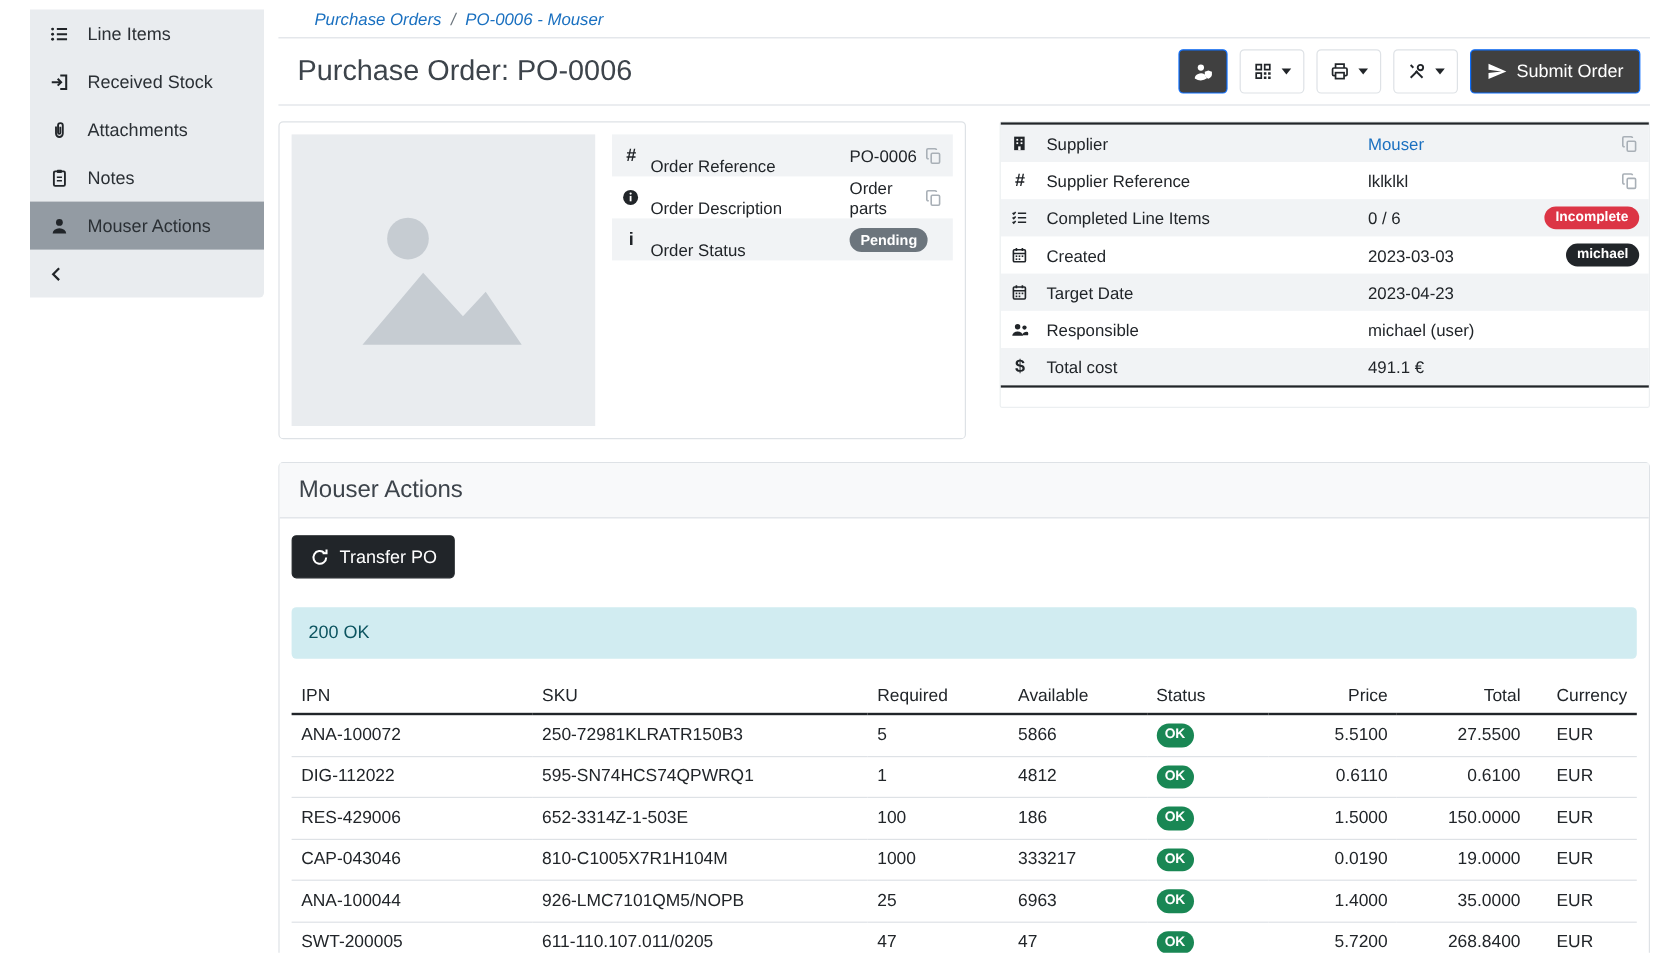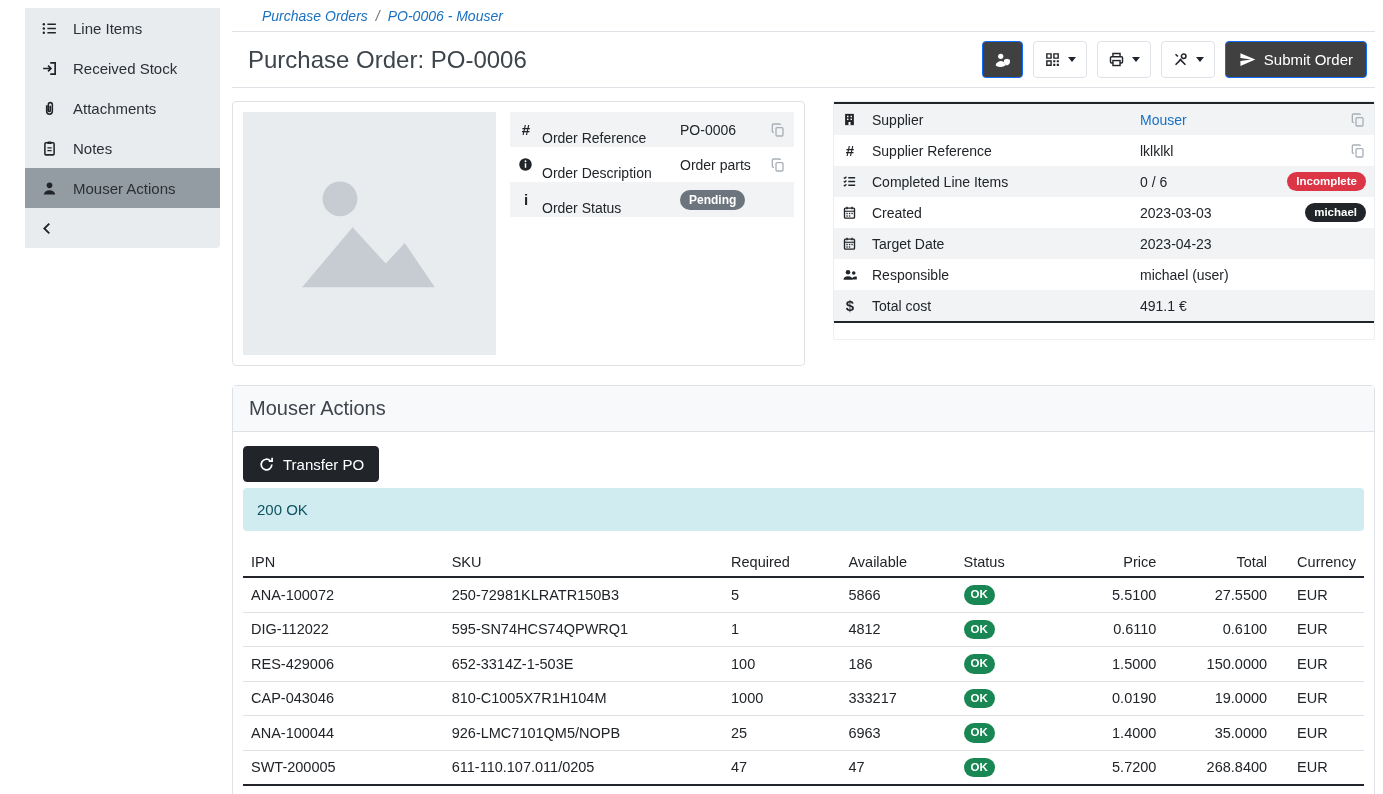--- a/index.html
+++ b/index.html
@@ -41,21 +41,21 @@
   
   .details { display:flex; gap:28px; padding:13px 0 16px; align-items:flex-start; }
   .card-left { width:573px; flex:0 0 573px; border:1px solid #dee2e6; border-radius:4px;
     padding:10px; display:flex; gap:14px; align-items:flex-start; }
   .img-placeholder { width:253px; height:243px; background:#e9ecef; display:flex; align-items:center; justify-content:center; }
   .detail-table { flex:1; }
   .d-row { display:flex; align-items:center; min-height:35px; padding:0 8px; font-size:14px; }
   .d-row:nth-child(odd) { background:#f1f3f5; }
   .d-row .row-icn { width:24px; flex:0 0 24px; color:#212529; display:flex; }
   .d-row .row-label { width:138px; flex:0 0 138px;margin-top:16px; }
-  .d-row .row-value { flex:1; }
+  .d-row .row-value { flex:1;margin-left:28px; }
   .glyph { font-weight:700; font-size:15px; width:16px; display:inline-block; text-align:center; }
   .copy-btn { width:16px; height:16px; display:flex; cursor:pointer; }
   .copy-btn svg { width:100%; height:100%; }
 
   .card-right { flex:1; border:1px solid #eceff1; border-radius:2px; padding-bottom:16px; align-self:flex-start; }
   .r-table { border-top:2px solid #212529; border-bottom:2px solid #212529; }
   .r-row { display:flex; align-items:center; min-height:31px; padding:0 8px; font-size:14px; }
   .r-row:nth-child(odd) { background:#f1f3f5; }
   .r-row .row-icn { width:30px; flex:0 0 30px; color:#212529; display:flex; }
   .r-row .row-label { width:268px; flex:0 0 268px; }
@@ -68,21 +68,21 @@
   .badge-incomplete { background:#dc3545; }
   .badge-user { background:#212529; }
   .badge-ok { background:#198754; padding:4px 7px; }
 
   
   .panel { border:1px solid #dee2e6; border-radius:4px; margin-top:3px; }
   .panel-header { background:#f8f9fa; border-bottom:1px solid #dee2e6; padding:11px 16px; }
   .panel-title { font-size:20px; font-weight:500; color:#3d444b; }
   .panel-body { padding:14px 10px 0; }
   .btn-dark { background:#212529; border-color:#212529; color:#fff; padding:0 14px; height:36px; }
-  .alert-info { margin-top:6px; background:#d1ecf1; color:#0c5460; border-radius:4px;
+  .alert-info { margin-top:24px; background:#d1ecf1; color:#0c5460; border-radius:4px;
     padding:13px 14px; font-size:15px; }
 
   table.parts { width:100%; border-collapse:collapse; margin-top:17px; font-size:14.5px; }
   table.parts th { text-align:left; font-weight:400; padding:6px 8px; border-bottom:2px solid #212529; }
   table.parts td { padding:7px 8px; border-bottom:1px solid #dee2e6; }
   table.parts .ta-r { text-align:right; }
   table.parts .cur { padding-left:22px; }
   table.parts tfoot td { border-top:2px solid #212529; border-bottom:2px solid #212529; }
 </style>
 </head>

